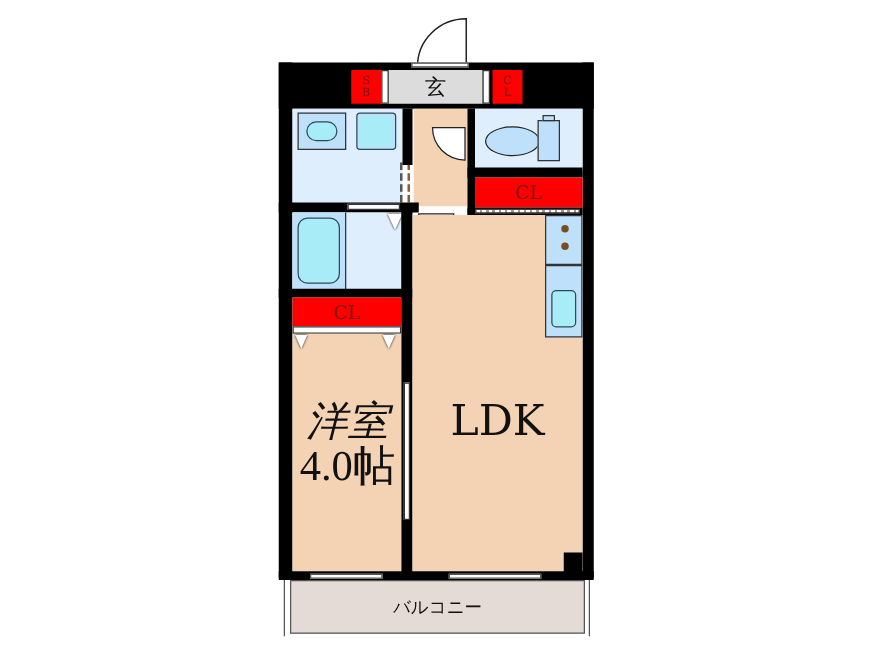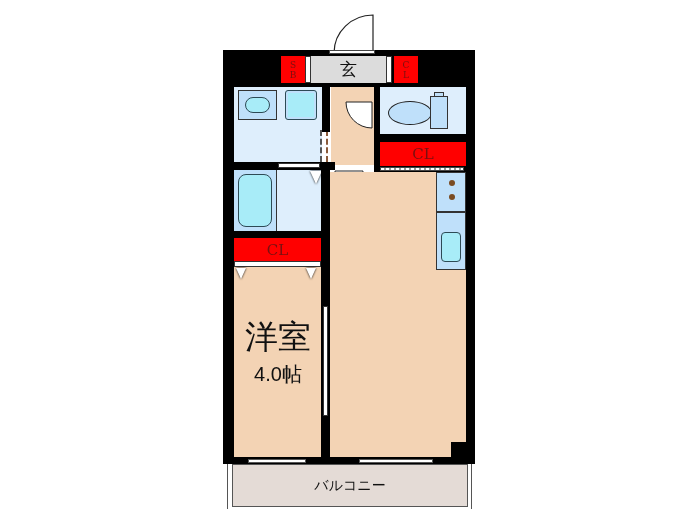--- a/index.html
+++ b/index.html
@@ -96,37 +96,38 @@
 
 <div class="abs closet" style="left:234px; top:238px; width:87px; height:23px; font-size:15px;">
   <span>CL</span>
 </div>
 <div class="abs" style="left:234px; top:261px; width:87px; height:6px; background:#fff; border:1px solid #333;"></div>
 
 <div class="abs floor" style="left:234px; top:267px; width:87px; height:190px;"></div>
 <div class="abs" style="left:236px; top:268px; width:0; height:0; border-left:5px solid transparent; border-right:5px solid transparent; border-top:11px solid #fff; filter: drop-shadow(0 0 0.8px #000);"></div>
 <div class="abs" style="left:306px; top:268px; width:0; height:0; border-left:5px solid transparent; border-right:5px solid transparent; border-top:11px solid #fff; filter: drop-shadow(0 0 0.8px #000);"></div>
 <div class="abs label-big" style="left:232px; top:318px; width:92px; text-align:center;">
-  <div style="font-size:33px; line-height:38px; font-family:'DejaVu Sans',sans-serif;">洋室</div>
-  <div style="font-size:20px; line-height:36px; font-family:Liberation Sans, sans-serif;">4.0帖</div>
+  <div style="font-size:33px; line-height:38px; font-family:'DejaVu Sans',sans-serif;font-style:italic;">洋室</div>
+  <div style="font-size:34px; line-height:36px; font-family:Liberation Serif, serif;">4.0帖</div>
 </div>
 
 <div class="abs" style="left:323px; top:306px; width:5px; height:110px; background:#fff; border:1px solid #333;"></div>
 
 <div class="abs floor" style="left:330px; top:172px; width:136px; height:285px;"></div>
 
 <div class="abs" style="left:436px; top:172px; width:30px; height:40px; background:#bfe0fa; border:1px solid #333;">
   <div class="abs" style="left:12px; top:7px; width:6px; height:6px; border-radius:50%; background:#7a4b22;"></div>
   <div class="abs" style="left:12px; top:21px; width:6px; height:6px; border-radius:50%; background:#7a4b22;"></div>
 </div>
 <div class="abs" style="left:436px; top:212px; width:30px; height:58px; background:#bfe0fa; border:1px solid #333;">
   <div class="abs tub" style="left:4px; top:19px; width:20px; height:30px; border-radius:4px;"></div>
 </div>
 
 <div class="abs label-big" style="left:330px; top:318px; width:136px; text-align:center;">
+  <div style="font-size:34px; line-height:38px;">LDK</div>
 </div>
 
 <div class="wall" style="left:451px; top:442px; width:15px; height:16px;"></div>
 
 <div class="wall" style="left:223px; top:457px; width:252px; height:7px;"></div>
 <div class="abs window" style="left:248px; top:459px; width:58px; height:4px;"></div>
 <div class="abs window" style="left:359px; top:459px; width:74px; height:4px;"></div>
 
 <div class="abs" style="left:227px; top:464px; width:245px; height:45px; border-left:1px solid #555; border-right:1px solid #555;"></div>
 <div class="abs" style="left:232px; top:464px; width:236px; height:43px; background:#e4dbd6; border:1px solid #555; display:flex; align-items:center; justify-content:center;">

